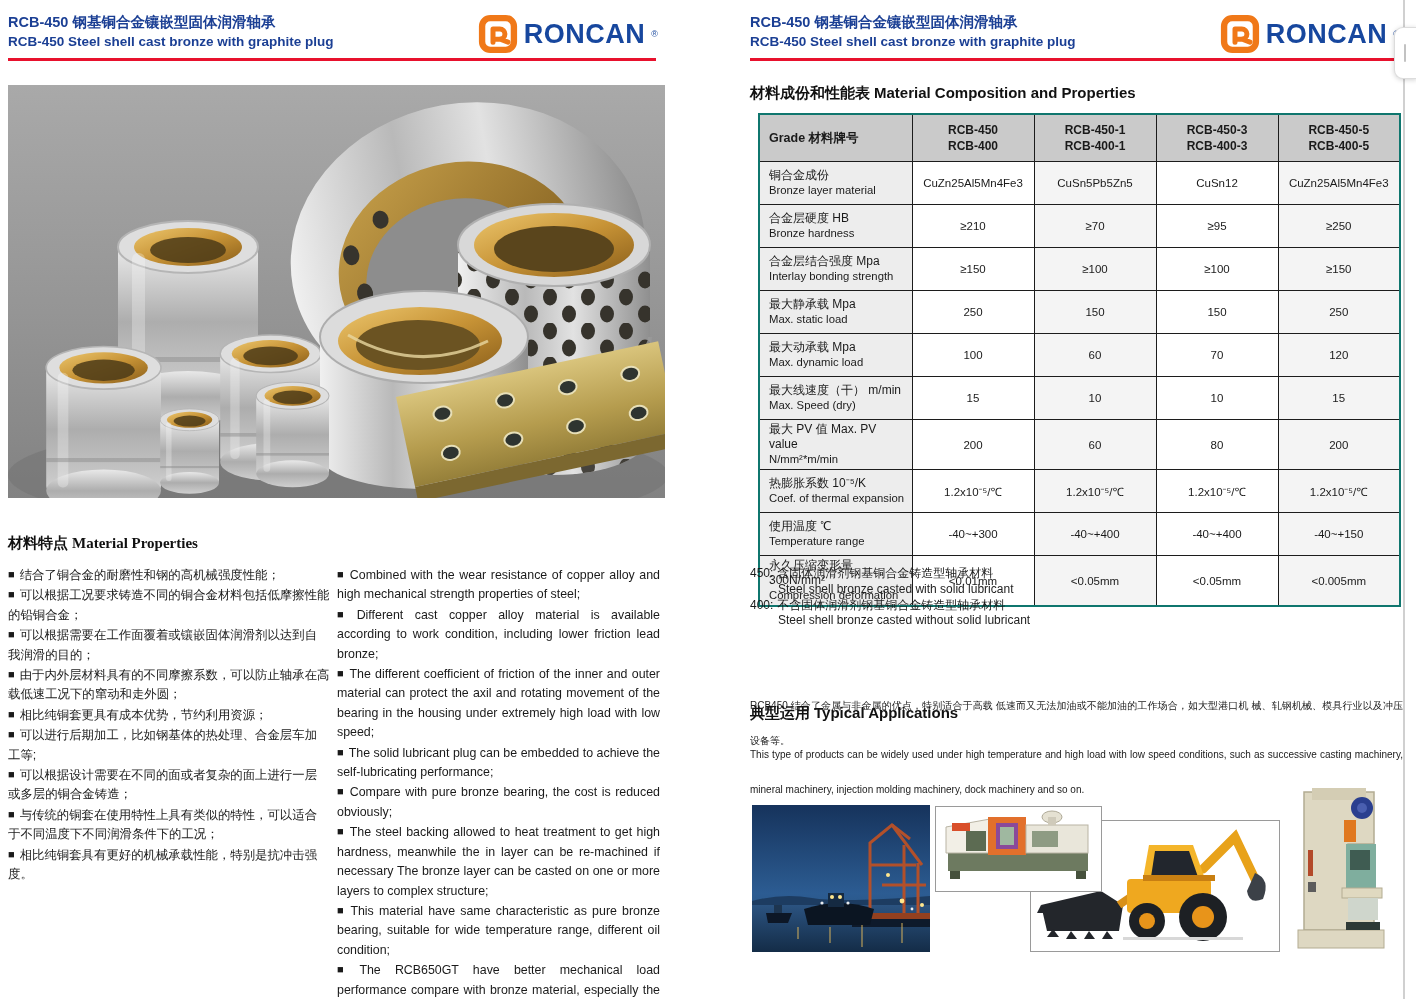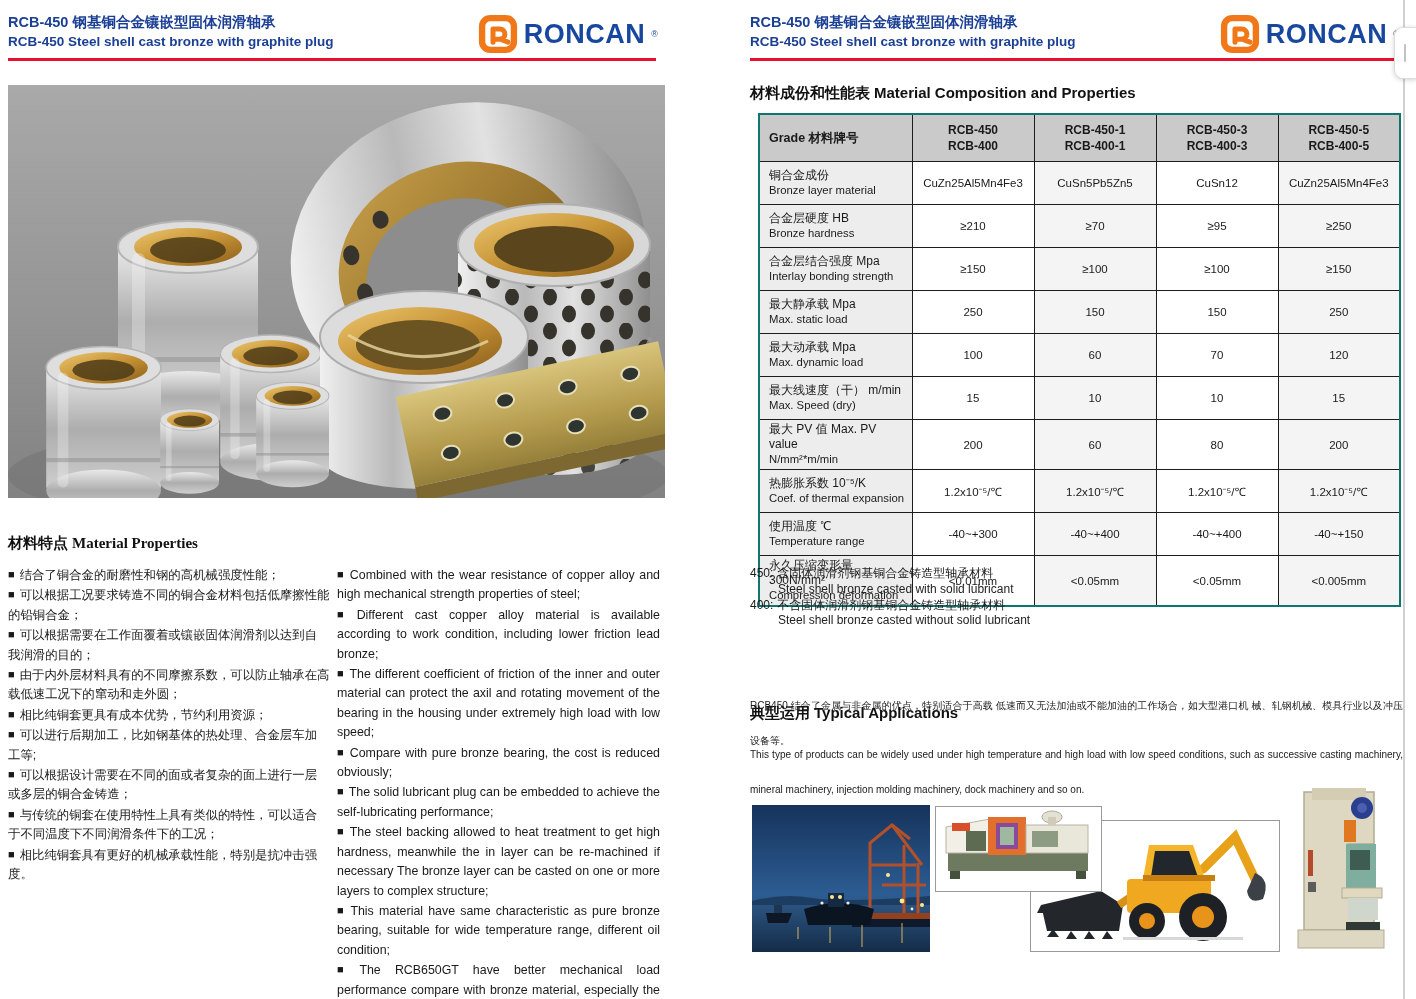--- a/index.html
+++ b/index.html
@@ -207,22 +207,22 @@
       <div class="bullet"><span class="sq">■</span><span>相比纯铜套更具有成本优势，节约利用资源；</span></div>
       <div class="bullet"><span class="sq">■</span><span>可以进行后期加工，比如钢基体的热处理、合金层车加 工等;</span></div>
       <div class="bullet"><span class="sq">■</span><span>可以根据设计需要在不同的面或者复杂的面上进行一层 或多层的铜合金铸造；</span></div>
       <div class="bullet"><span class="sq">■</span><span>与传统的铜套在使用特性上具有类似的特性，可以适合 于不同温度下不同润滑条件下的工况；</span></div>
       <div class="bullet"><span class="sq">■</span><span>相比纯铜套具有更好的机械承载性能，特别是抗冲击强度。</span></div>
     </div>
   <div class="abs bullets bullets-en" style="left:337px;top:566px;width:323px;">
       <div class="bullet"><span class="sq">■</span><span>Combined with the wear resistance of copper alloy and high mechanical strength properties of steel;</span></div>
       <div class="bullet"><span class="sq">■</span><span>Different cast copper alloy material is available according to work condition, including lower friction lead bronze;</span></div>
       <div class="bullet"><span class="sq">■</span><span>The different coefficient of friction of the inner and outer material can protect the axil and rotating movement of the bearing in the housing under extremely high load with low speed;</span></div>
+      <div class="bullet"><span class="sq">■</span><span>The solid lubricant plug can be embedded to achieve the self-lubricating performance;</span></div>
       <div class="bullet"><span class="sq">■</span><span>Compare with pure bronze bearing, the cost is reduced obviously;</span></div>
-      <div class="bullet"><span class="sq">■</span><span>The solid lubricant plug can be embedded to achieve the self-lubricating performance;</span></div>
       <div class="bullet"><span class="sq">■</span><span>The steel backing allowed to heat treatment to get high hardness, meanwhile the in layer can be re-machined if necessary The bronze layer can be casted on one or more layers to complex structure;</span></div>
       <div class="bullet"><span class="sq">■</span><span>This material have same characteristic as pure bronze bearing, suitable for wide temperature range, different oil condition;</span></div>
       <div class="bullet"><span class="sq">■</span><span>The RCB650GT have better mechanical load performance compare with bronze material, especially the impact strength.</span></div>
     </div>
 
   <div class="abs hdr" style="left:750px;top:12px;width:650px;">
     <div class="hdr-titles">
       <div class="t-zh">RCB-450 钢基铜合金镶嵌型固体润滑轴承</div>
       <div class="t-en">RCB-450 Steel shell cast bronze with graphite plug</div>
     </div>

